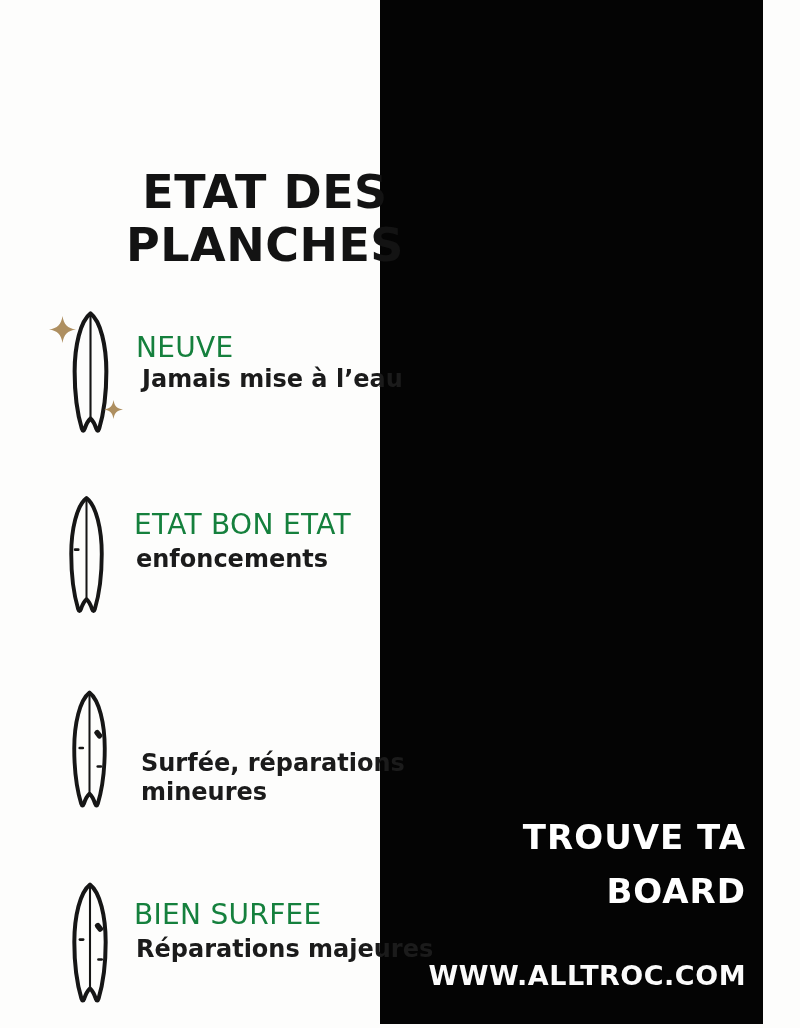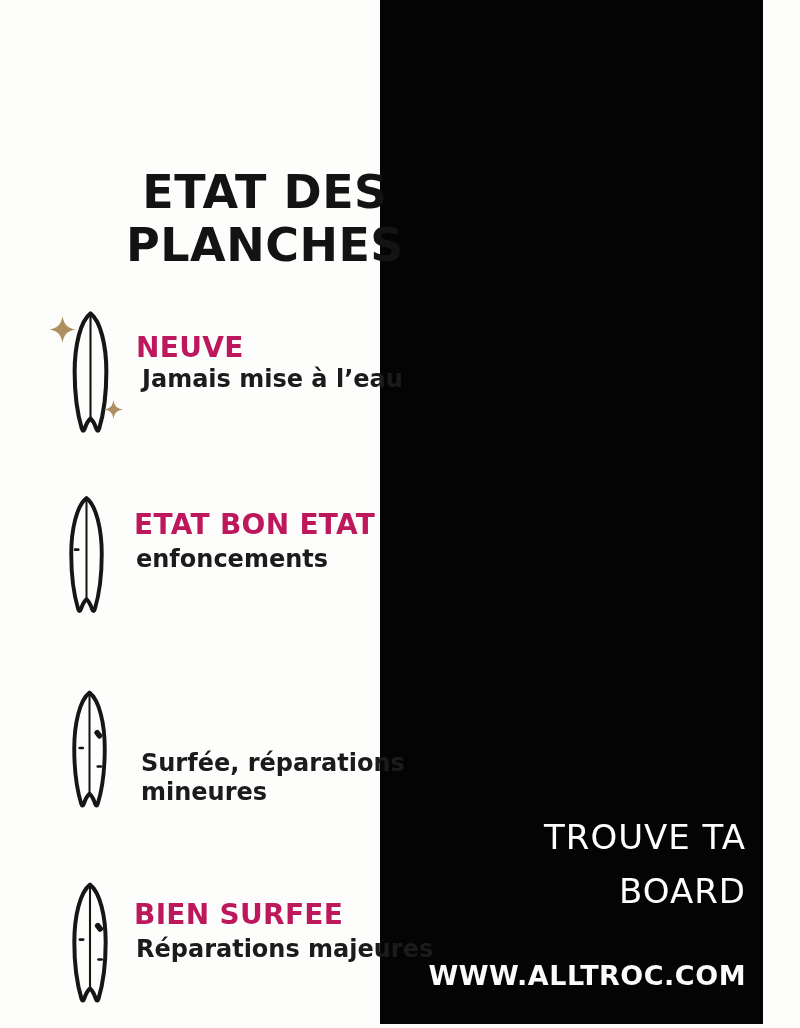--- a/index.html
+++ b/index.html
@@ -28,40 +28,40 @@
     font-weight: 700;
     line-height: 53px;
     letter-spacing: 0.5px;
     color: #131313;
   }
   .board-svg { position: absolute; display: block; }
   .sparkle { position: absolute; display: block; }
   .cond-label {
     position: absolute;
     font-size: 28px;
-    font-weight: 700;
+    font-weight: 400;
     letter-spacing: 0.3px;
-    color: #be185d;
+    color: #15803d;
     white-space: nowrap;
   }
   .cond-desc {
     position: absolute;
     font-size: 24px;
     font-weight: 700;
     line-height: 29px;
     color: #1b1b1b;
     white-space: nowrap;
   }
   .panel-headline {
     position: absolute;
     left: 380px; top: 810px;
     width: 366px;
     text-align: right;
     font-size: 34px;
-    font-weight: 400;
+    font-weight: 700;
     line-height: 54px;
     letter-spacing: 1px;
     color: #ffffff;
   }
   .panel-site {
     position: absolute;
     left: 380px; top: 960px;
     width: 366px;
     text-align: right;
     font-size: 27px;

